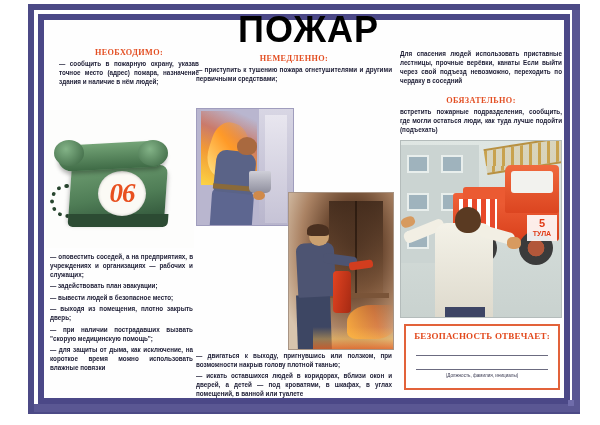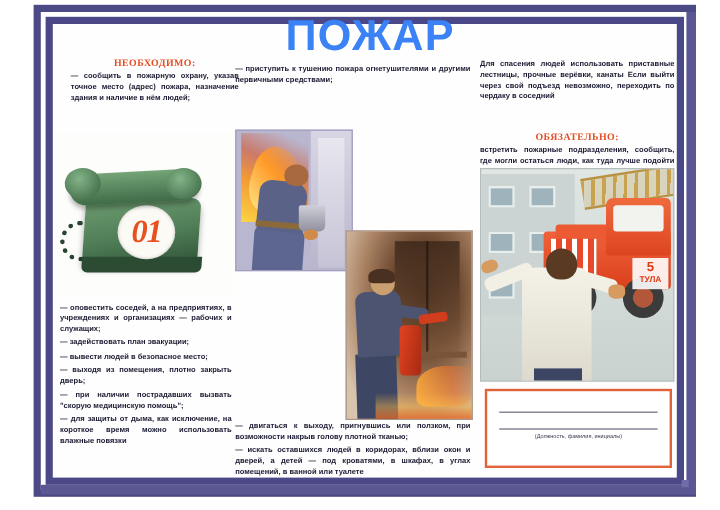--- a/index.html
+++ b/index.html
@@ -51,21 +51,21 @@
     width: 6px; height: 6px; background: #6f6caa;
   }
 
   
   .title {
     position: absolute;
     left: 238px; top: 12px;
     font-size: 36px;
     font-weight: bold;
     letter-spacing: 1px;
-    color: #3b82f6;
+    color: #000000;
     font-family: "Liberation Sans", sans-serif;
     line-height: 1;
   }
 
   
   .col { position: absolute; }
   .col-left   { left: 59px;  top: 48px; width: 140px; }
   .col-mid    { left: 196px; top: 54px; width: 196px; }
   .col-right  { left: 400px; top: 50px; width: 162px; }
 
@@ -411,37 +411,38 @@
   <div class="col col-left">
     <div class="heading">НЕОБХОДИМО:</div>
     <div class="body-text">— сообщить в пожарную охрану, указав точное место (адрес) пожара, назначение здания и наличие в нём людей;</div>
   </div>
 
   <div class="photo-phone">
     <div class="phone-cord"></div>
     <div class="phone-body"></div>
     <div class="phone-base-front"></div>
     <div class="phone-dial">
-      <span>01</span>
+      <span>06</span>
     </div>
     <div class="phone-handset"></div>
     <div class="phone-ear-l"></div>
     <div class="phone-ear-r"></div>
   </div>
 
   <div class="left-list body-text">
     <p>— оповестить соседей, а на предприятиях, в учреждениях и организациях — рабочих и служащих;</p>
     <p>— задействовать план эвакуации;</p>
     <p>— вывести людей в безопасное место;</p>
     <p>— выходя из помещения, плотно закрыть дверь;</p>
     <p>— при наличии пострадавших вызвать "скорую медицинскую помощь";</p>
     <p>— для защиты от дыма, как исключение, на короткое время можно использовать влажные повязки</p>
   </div>
 
   <div class="col col-mid">
+    <div class="heading">НЕМЕДЛЕННО:</div>
     <div class="body-text">— приступить к тушению пожара огнетушителями и другими первичными средствами;</div>
   </div>
 
   <div class="photo-bucket">
     <div class="bk-wall"></div>
     <div class="bk-door"></div>
     <div class="bk-flames"></div>
     <div class="bk-flame2"></div>
     <div class="bk-man-legs"></div>
     <div class="bk-man-torso"></div>
@@ -467,21 +468,21 @@
     <div class="ex-floorfire"></div>
   </div>
 
   <div class="body-text" style="position:absolute;left:196px;top:352px;width:196px;">
     <p>— двигаться к выходу, пригнувшись или ползком, при возможности накрыв голову плотной тканью;</p>
     <p>— искать оставшихся людей в коридорах, вблизи окон и дверей, а детей — под кроватями, в шкафах, в углах помещений, в ванной или туалете</p>
   </div>
 
   <div class="col col-right">
     <div class="body-text">Для спасения людей использовать приставные лестницы, прочные верёвки, канаты Если выйти через свой подъезд невозможно, переходить по чердаку в соседний</div>
-    <div class="heading" style="margin-top:24px;">ОБЯЗАТЕЛЬНО:</div>
+    <div class="heading" style="margin-top:10px;">ОБЯЗАТЕЛЬНО:</div>
     <div class="body-text">встретить пожарные подразделения, сообщить, где могли остаться люди, как туда лучше подойти (подъехать)</div>
   </div>
 
   <div class="photo-truck">
     <div class="tr-sky"></div>
     <div class="tr-building"></div>
     <div class="tr-win" style="left:6px;  top:14px;"></div>
     <div class="tr-win" style="left:40px; top:14px;"></div>
     <div class="tr-win" style="left:6px;  top:52px;"></div>
     <div class="tr-win" style="left:40px; top:52px;"></div>
@@ -503,19 +504,20 @@
     <div class="tr-hand-l"></div>
     <div class="tr-man-body"></div>
     <div class="tr-arm-r"></div>
     <div class="tr-hand-r"></div>
     <div class="tr-man-head"></div>
     <div class="tr-legs"></div>
   </div>
 
   <div class="resp-box">
     <div class="resp-title">
+      <div>БЕЗОПАСНОСТЬ ОТВЕЧАЕТ:</div>
     </div>
     <div class="resp-line"></div>
     <div class="resp-line"></div>
     <div class="resp-caption">(Должность, фамилия, инициалы)</div>
   </div>
 
 </div>
 
 </body></html>

